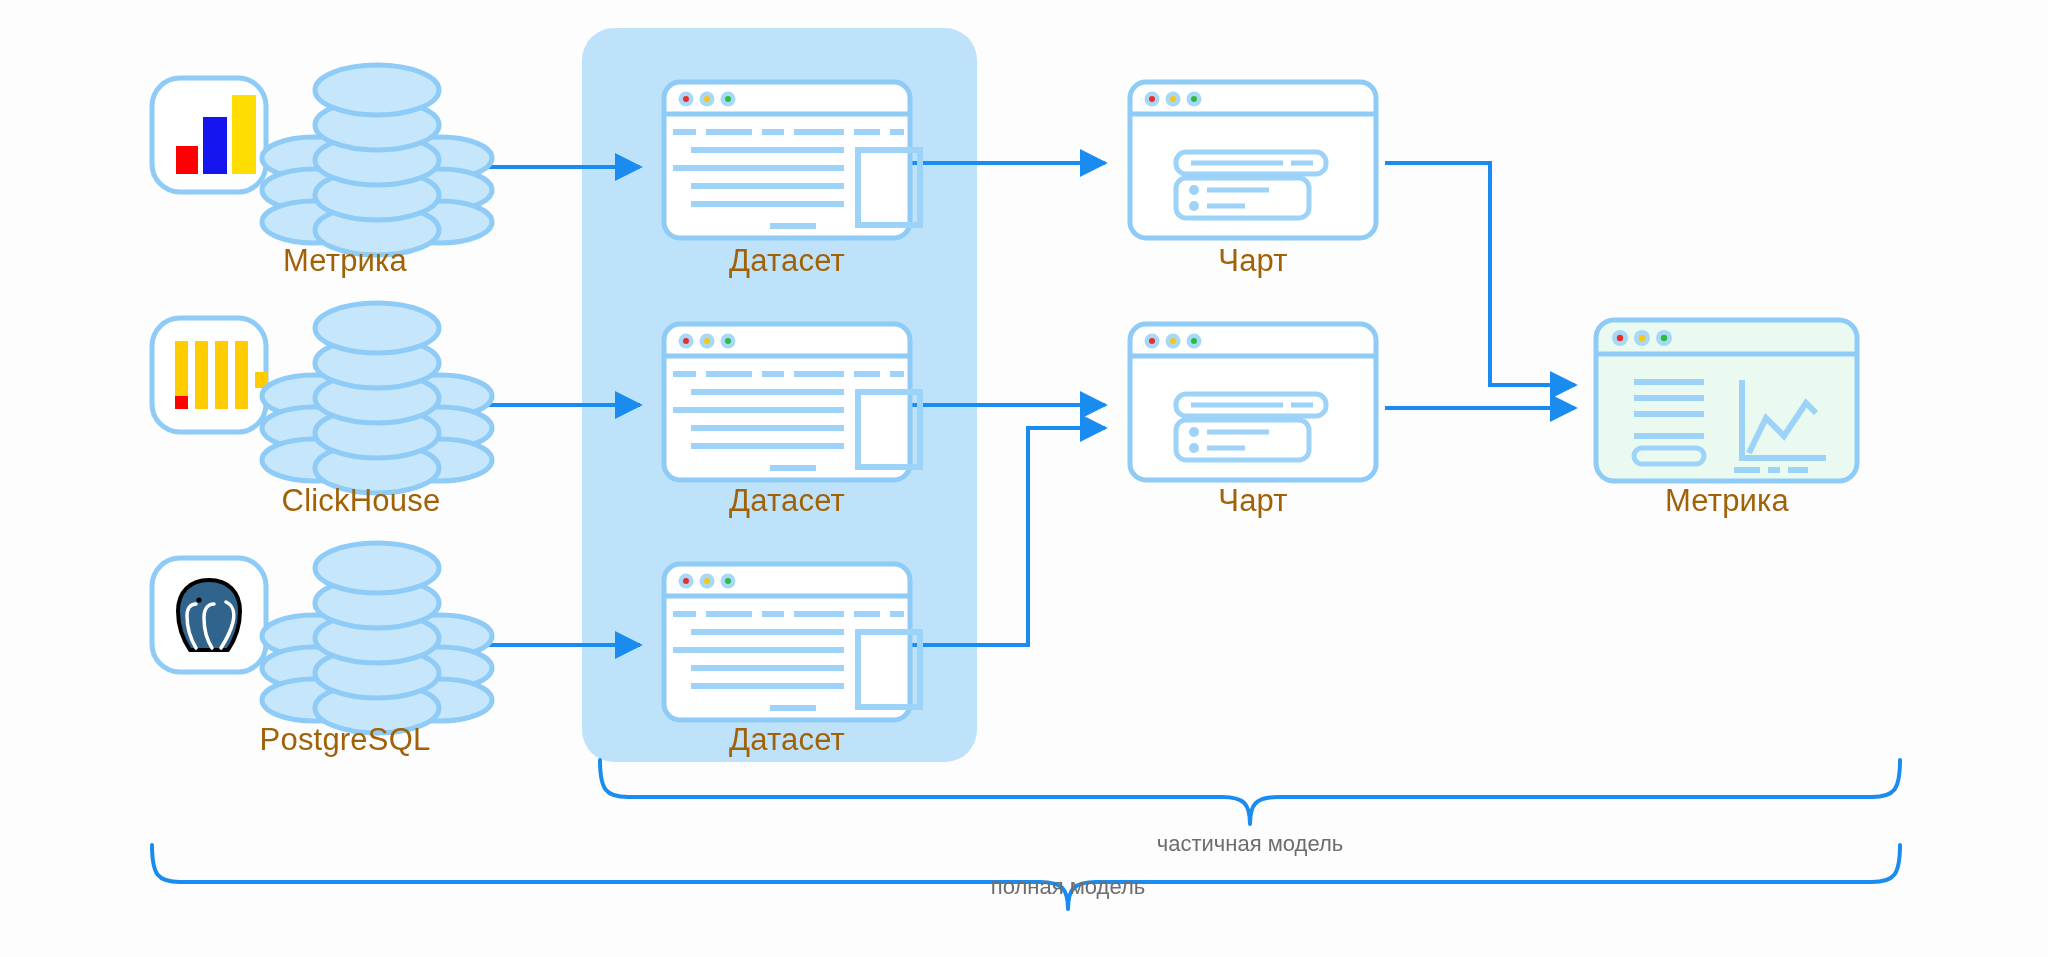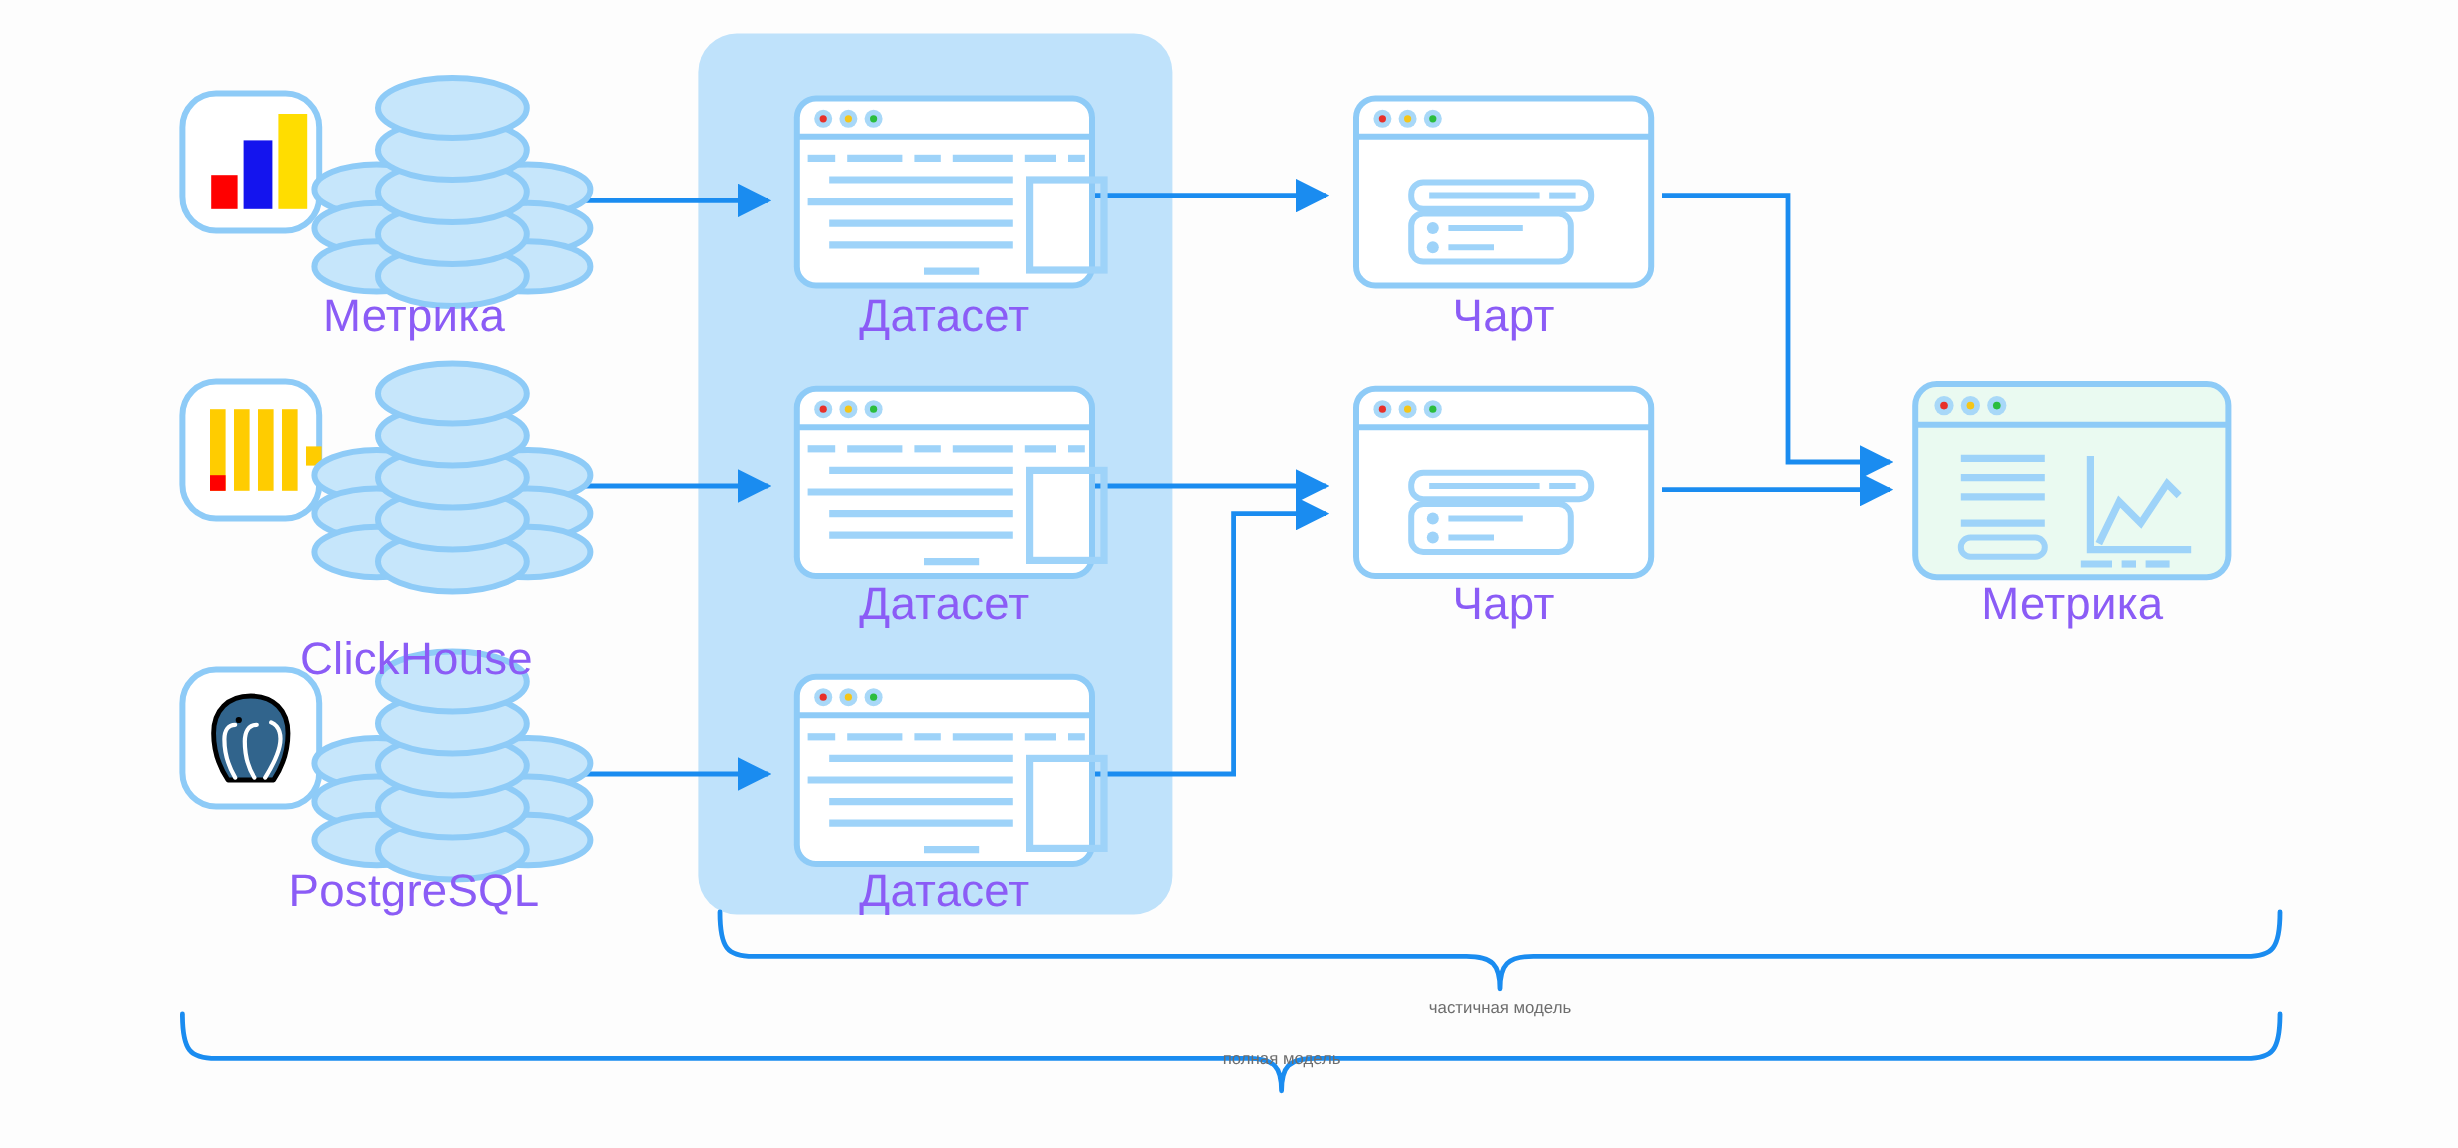--- a/index.html
+++ b/index.html
@@ -1,32 +1,32 @@
 <!DOCTYPE html>
 <html><head>
 <meta charset="utf-8">
 <style>
   html,body{margin:0;padding:0;background:#fdfdfd;}
   body{width:2048px;height:957px;font-family:"Liberation Sans",sans-serif;overflow:hidden;}
   #stage{position:relative;width:2048px;height:957px;background:#fdfdfd;}
   svg#scene{position:absolute;inset:0;width:2048px;height:957px;display:block;}
   .lbl{
     position:absolute;
-    color:#8b5cf6;
-    font-size:38px;
+    color:#a16207;
+    font-size:31px;
     font-family:"Liberation Sans",sans-serif;
     text-align:center;
     white-space:nowrap;
     transform:translateX(-50%);
     letter-spacing:.2px;
   }
   .brace-lbl{
     position:absolute;
     color:#6d6d6d;
-    font-size:14px;
+    font-size:22px;
     font-family:"Liberation Sans",sans-serif;
     text-align:center;
     white-space:nowrap;
     transform:translateX(-50%);
   }
 </style>
 </head>
 <body>
 
 <div id="stage">
@@ -213,21 +213,21 @@
       </g>
 
     <path d="M600 760 C600 790 606 797 628 797 H1222 C1244 797 1250 804 1250 824
              C1250 804 1256 797 1278 797 H1872 C1894 797 1900 790 1900 760" fill="none" stroke="#1a8cf0" stroke-width="4" stroke-linejoin="round" stroke-linecap="round"></path>
 
     <path d="M152 845 C152 875 158 882 180 882 H1040 C1062 882 1068 889 1068 909
              C1068 889 1074 882 1096 882 H1872 C1894 882 1900 875 1900 845" fill="none" stroke="#1a8cf0" stroke-width="4" stroke-linejoin="round" stroke-linecap="round"></path>
   </svg>
 
   <div class="lbl" style="left:345px;top:243px;">Метрика</div>
-  <div class="lbl" style="left:347px;top:483px;margin-top:46px;">ClickHouse</div>
+  <div class="lbl" style="left:361px;top:483px;">ClickHouse</div>
   <div class="lbl" style="left:345px;top:722px;text-align:center;">PostgreSQL</div>
 
   <div class="lbl" style="left:787px;top:243px;">Датасет</div>
   <div class="lbl" style="left:787px;top:483px;">Датасет</div>
   <div class="lbl" style="left:787px;top:722px;">Датасет</div>
 
   <div class="lbl" style="left:1253px;top:243px;">Чарт</div>
   <div class="lbl" style="left:1253px;top:483px;">Чарт</div>
 
   <div class="lbl" style="left:1727px;top:483px;">Метрика</div>

